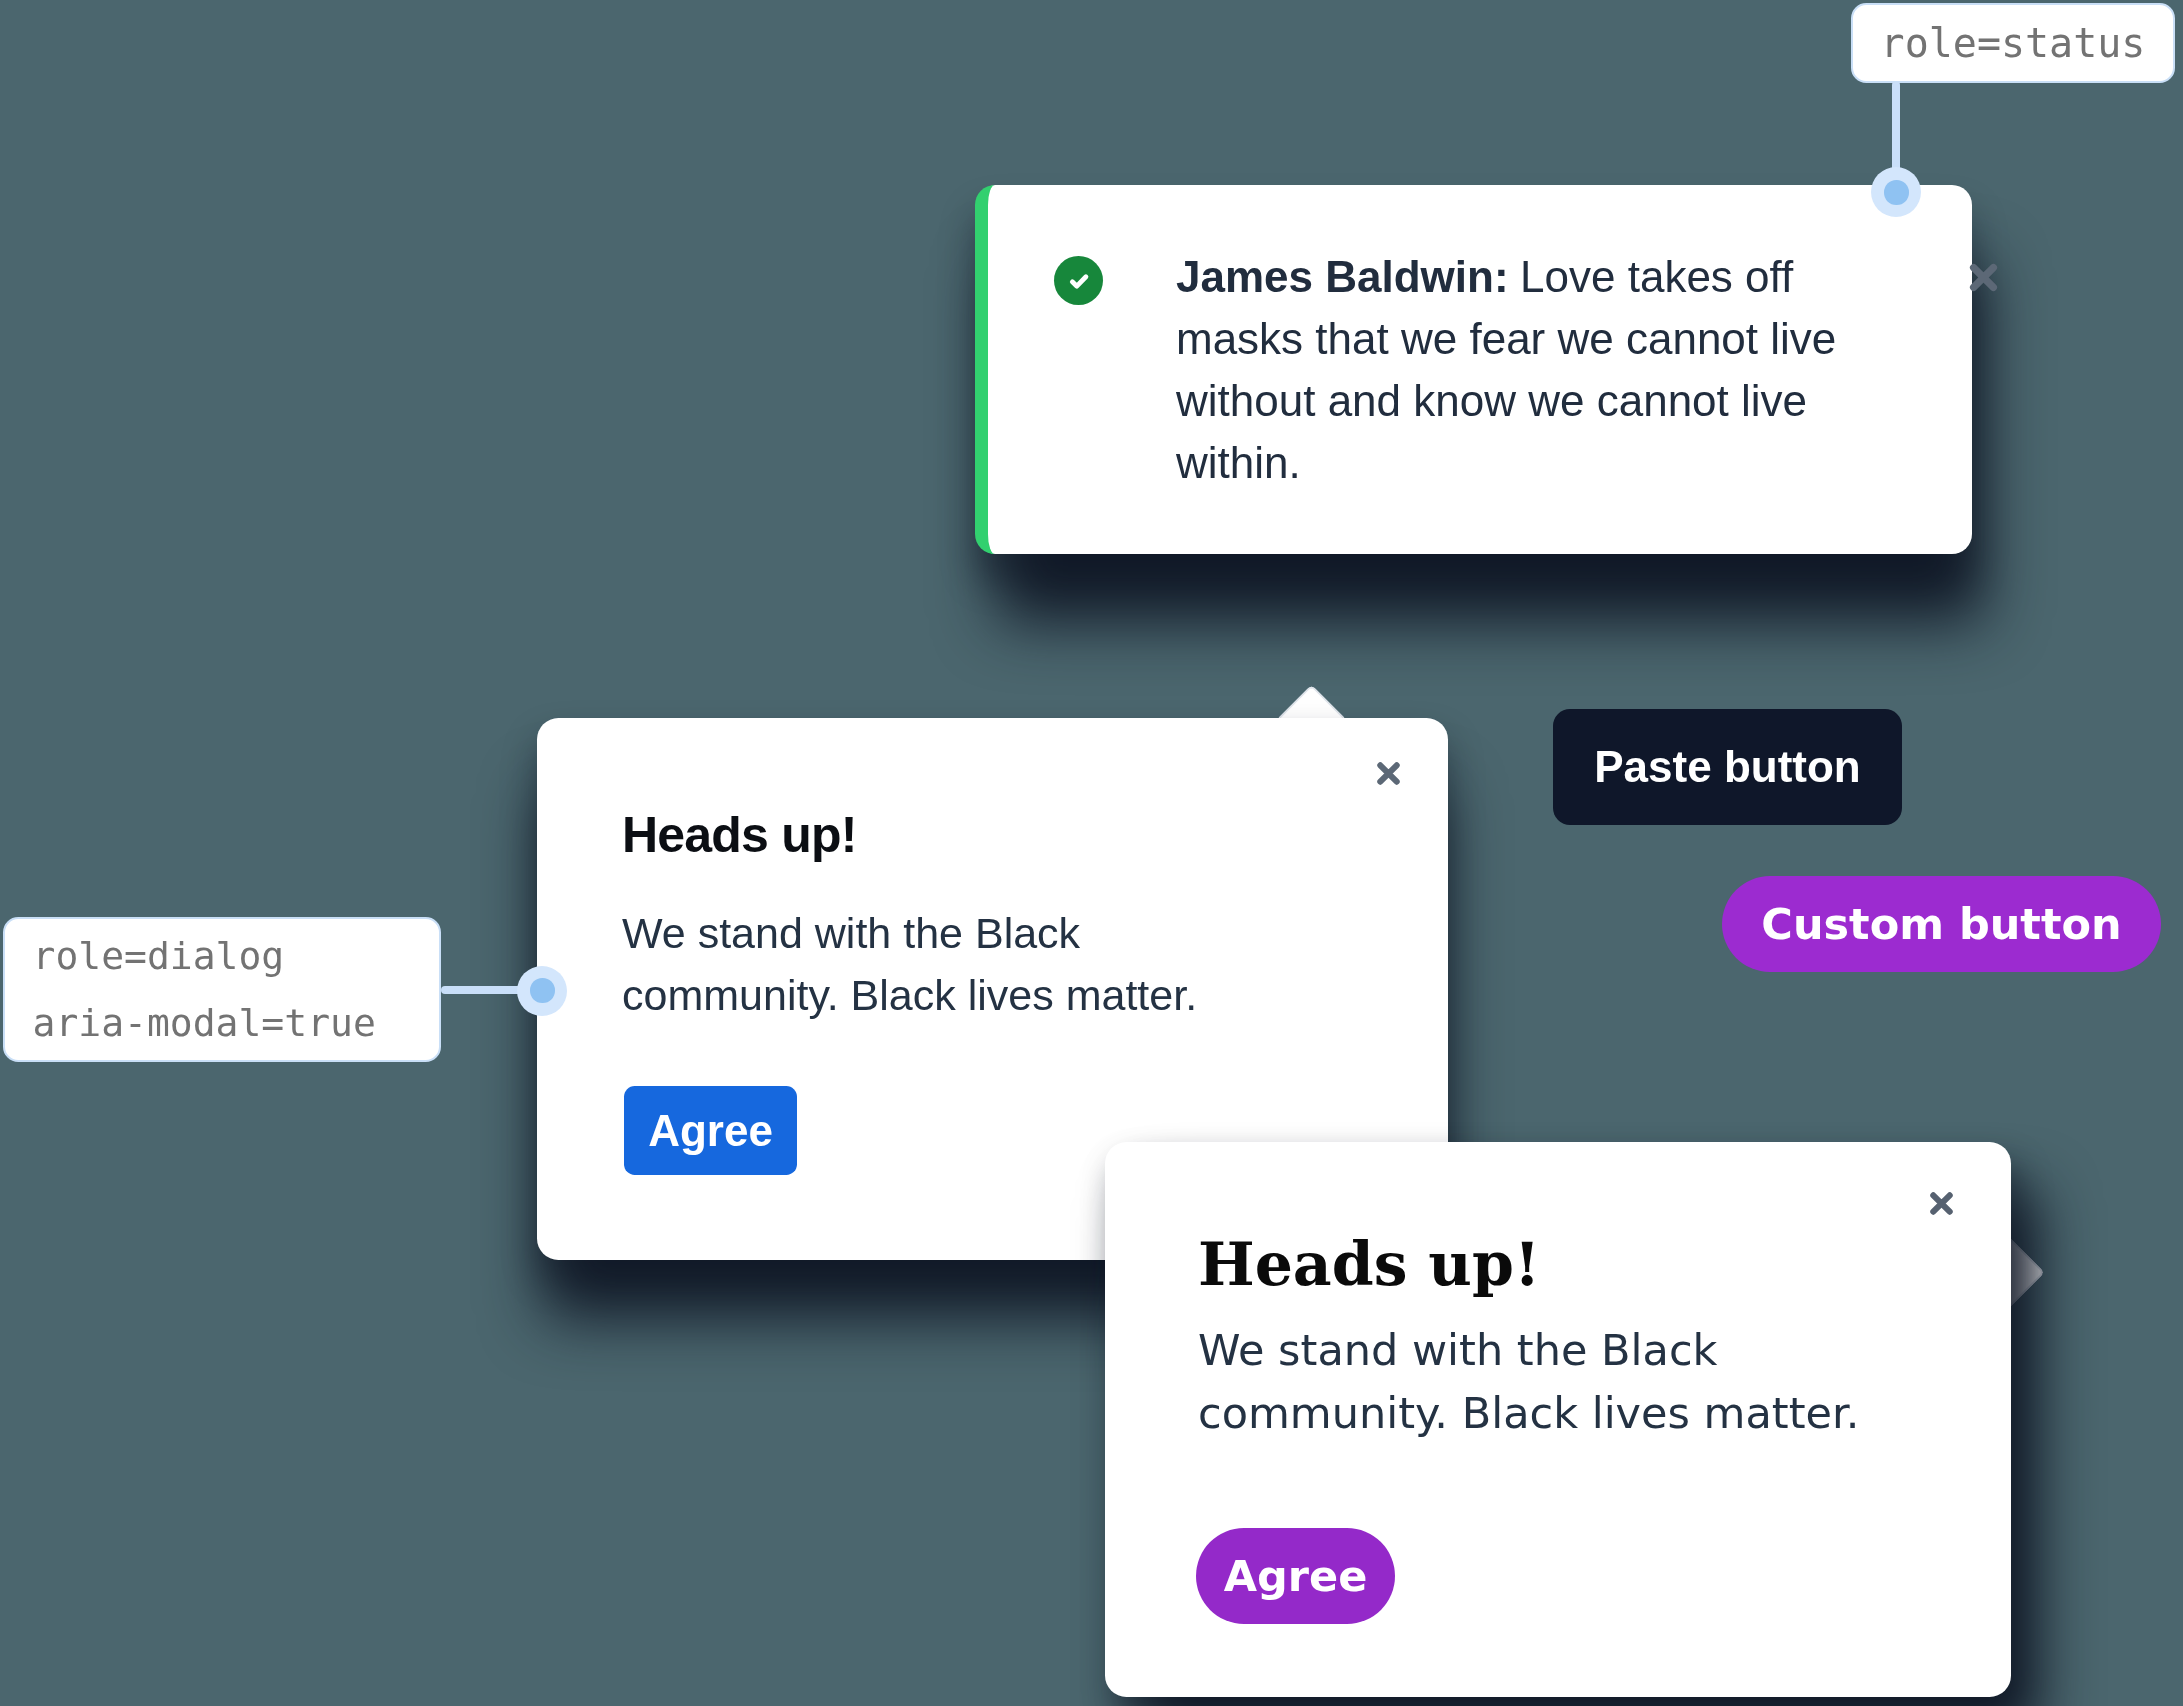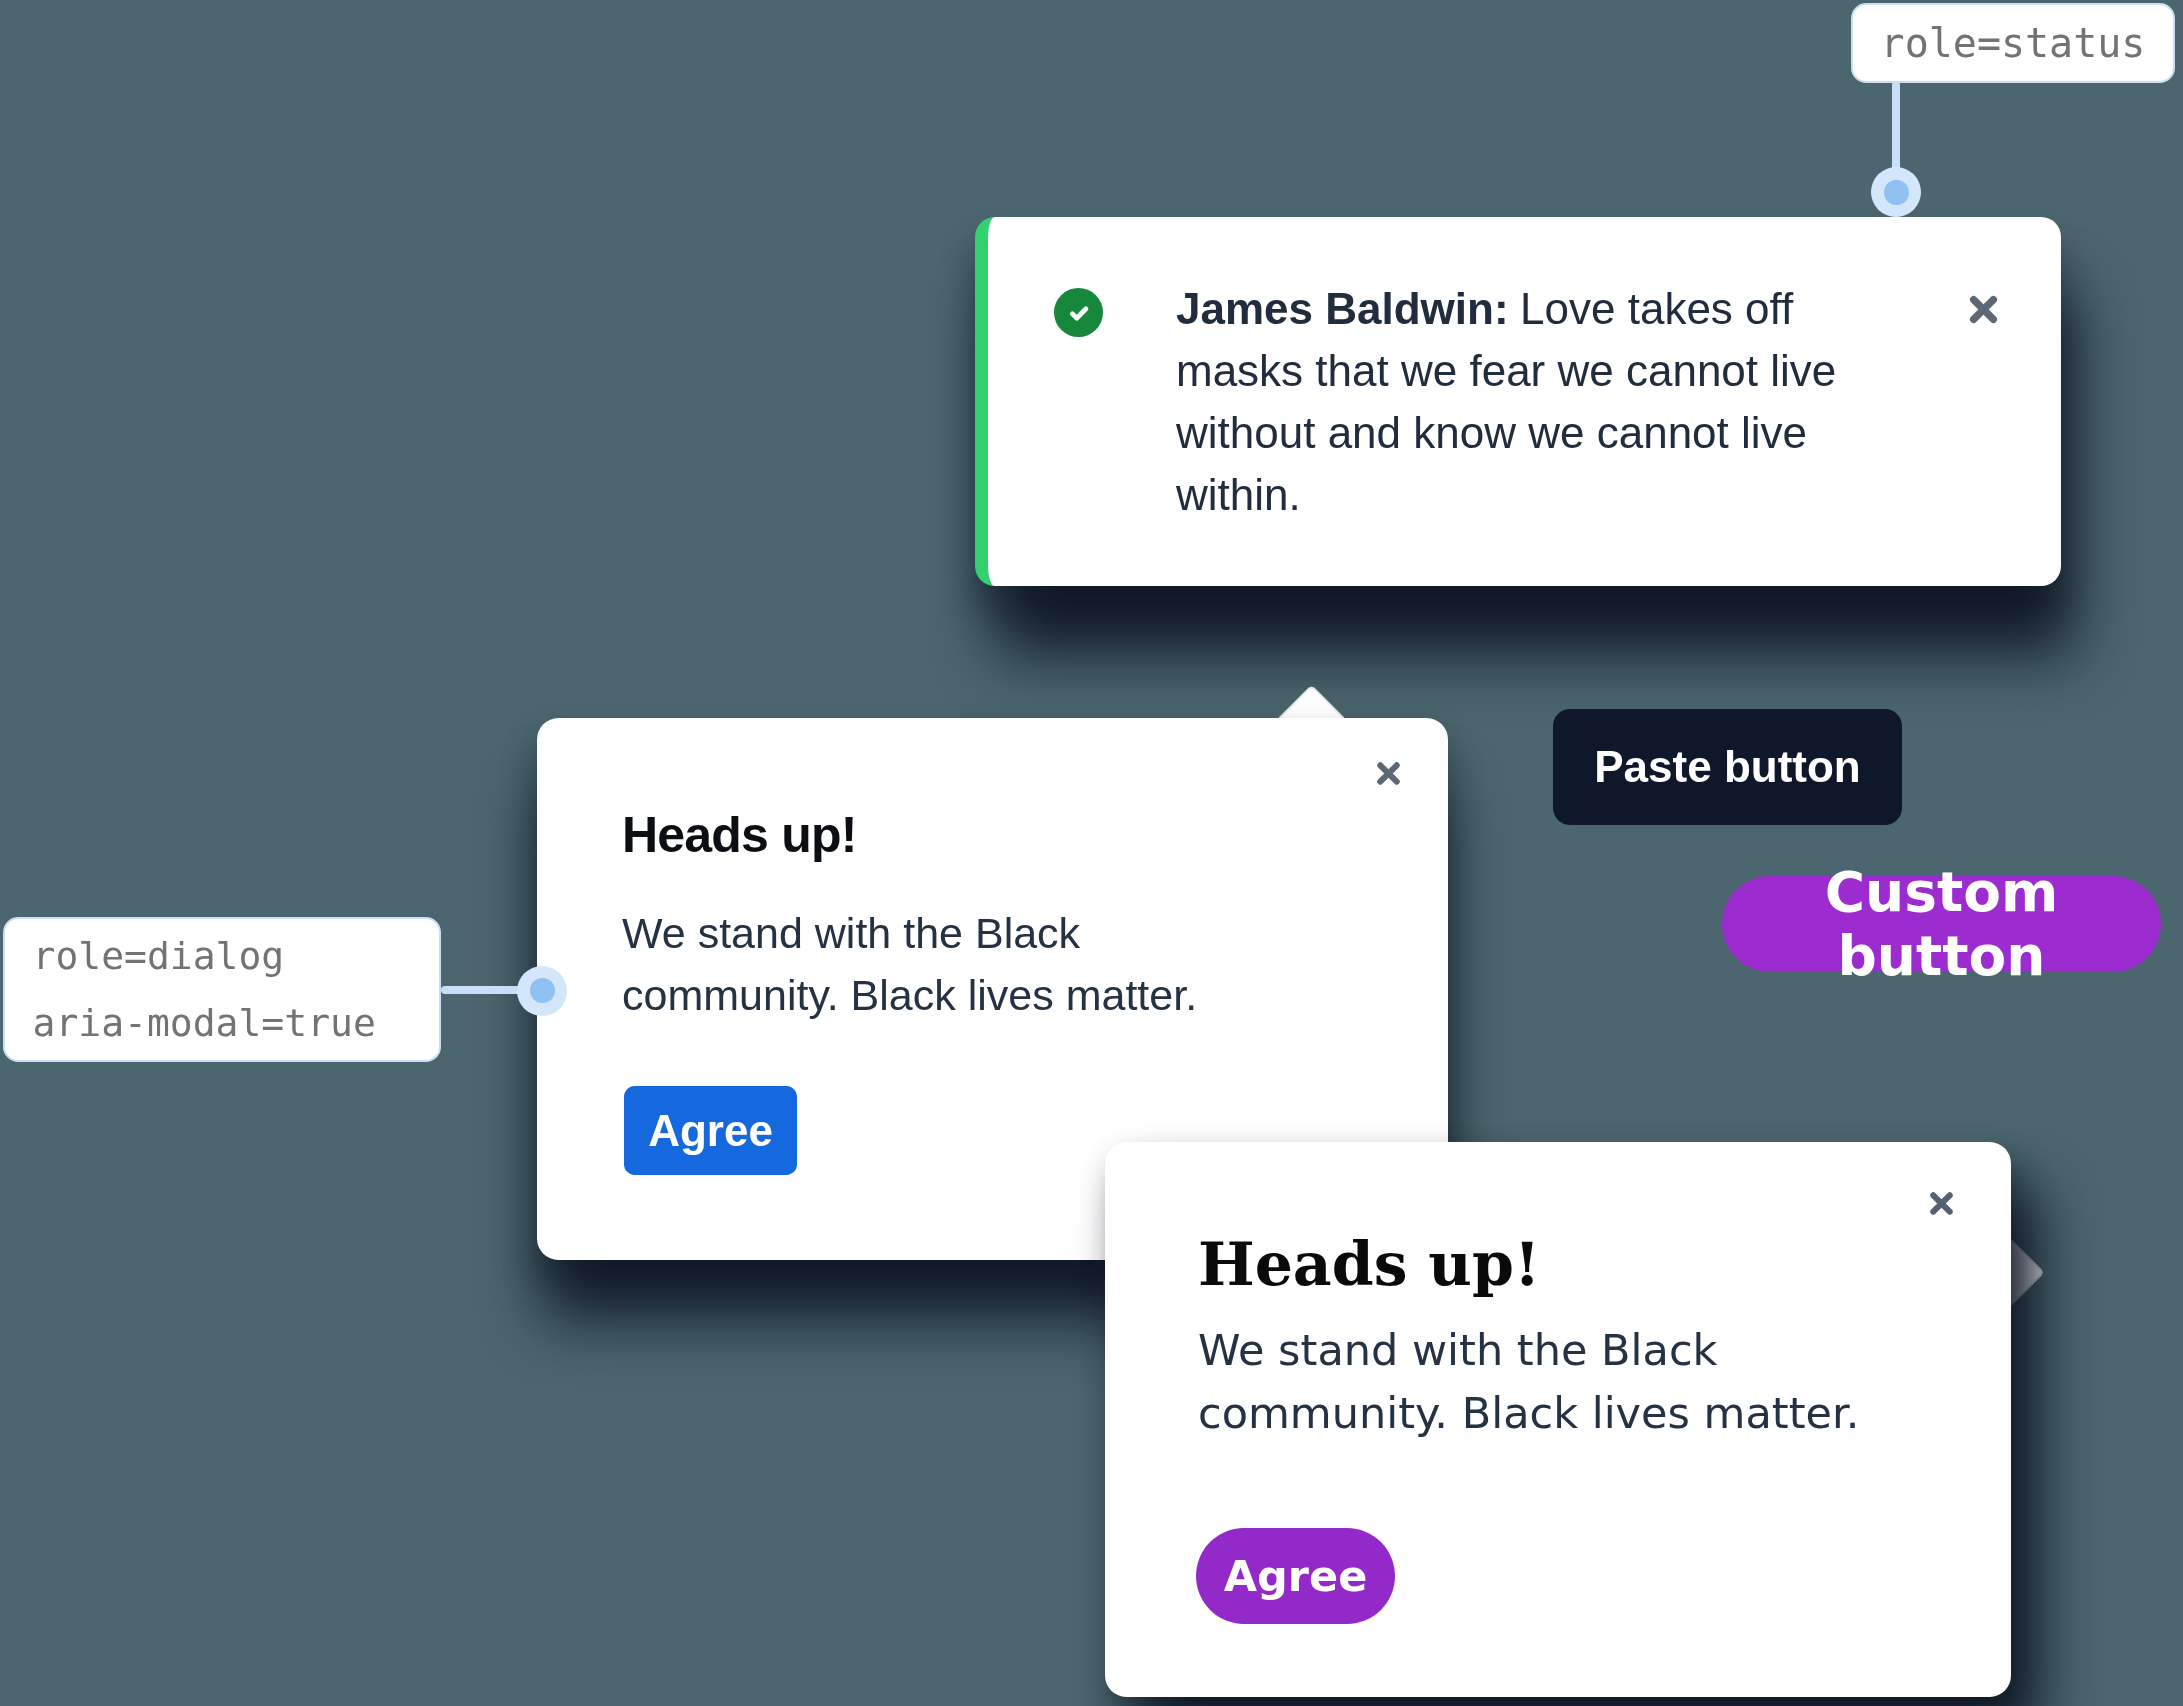--- a/index.html
+++ b/index.html
@@ -2,23 +2,23 @@
 <html style="font-size:12.2px"><head>
 <meta charset="utf-8">
 <style>
   html,body{margin:0;padding:0;background:#4B666E;}
   #stage{position:relative;width:2183px;height:1706px;background:#4B666E;overflow:hidden;
          font-family:"Liberation Sans",sans-serif;}
   .card{position:absolute;background:#fff;}
   button{font-family:inherit;border:none;cursor:pointer;padding:0;background:none;}
 
   
-  .toast{left:975px;top:185px;width:1086px;height:369px;border-radius:20px;
+  .toast{left:975px;top:185px;width:997px;height:369px;border-radius:20px;
          border-left:13.8px solid #32D06F;box-sizing:border-box;z-index:10;
-         box-shadow:17px 73px 61px -4.6px rgba(13,19,34,.88),0 26px 34px rgba(13,19,34,.42);margin-top:32px;}
+         box-shadow:17px 73px 61px -4.6px rgba(13,19,34,.88),0 26px 34px rgba(13,19,34,.42);}
   .badge{position:absolute;left:66px;top:71px;width:49px;height:49px;border-radius:50%;
          background:#17873B;display:flex;align-items:center;justify-content:center;}
   .badge svg{width:32px;height:32px;}
   .toast-text{position:absolute;left:188px;top:61px;width:719px;font-size:44px;line-height:62px;
               color:#212D3E;}
   .toast-author{font-weight:700;}
   .toast-rest{margin-left:11.5px;}
   .xbtn{position:absolute;color:#5C6876;display:flex;align-items:center;justify-content:center;}
   .xbtn svg{width:100%;height:100%;}
   .toast .xbtn{left:978px;top:75px;width:35px;height:35px;}
@@ -66,21 +66,21 @@
   .agree-purple{position:absolute;left:91px;top:386px;width:199px;height:96px;border-radius:48px;
             background:#9429C9;color:#fff;font-size:43px;font-weight:600;
             font-family:"DejaVu Sans",sans-serif;
             display:flex;align-items:center;justify-content:center;}
 
   
   .paste-btn{position:absolute;left:1553px;top:709px;width:349px;height:116px;border-radius:17px;
              background:#0f172a;color:#fff;font-size:44px;font-weight:700;z-index:15;
              display:flex;align-items:center;justify-content:center;}
   .custom-btn{position:absolute;left:1722px;top:876px;width:439px;height:96px;border-radius:48px;
-             background:#9C2BD0;color:#fff;font-size:55px;font-weight:600;z-index:15;
+             background:#9C2BD0;color:#fff;font-size:43px;font-weight:600;z-index:15;
              font-family:"DejaVu Sans",sans-serif;
              display:flex;align-items:center;justify-content:center;}
 </style>
 </head>
 <body>
 
 <div id="stage">
 
   <section class="card toast">
     <span class="badge">

